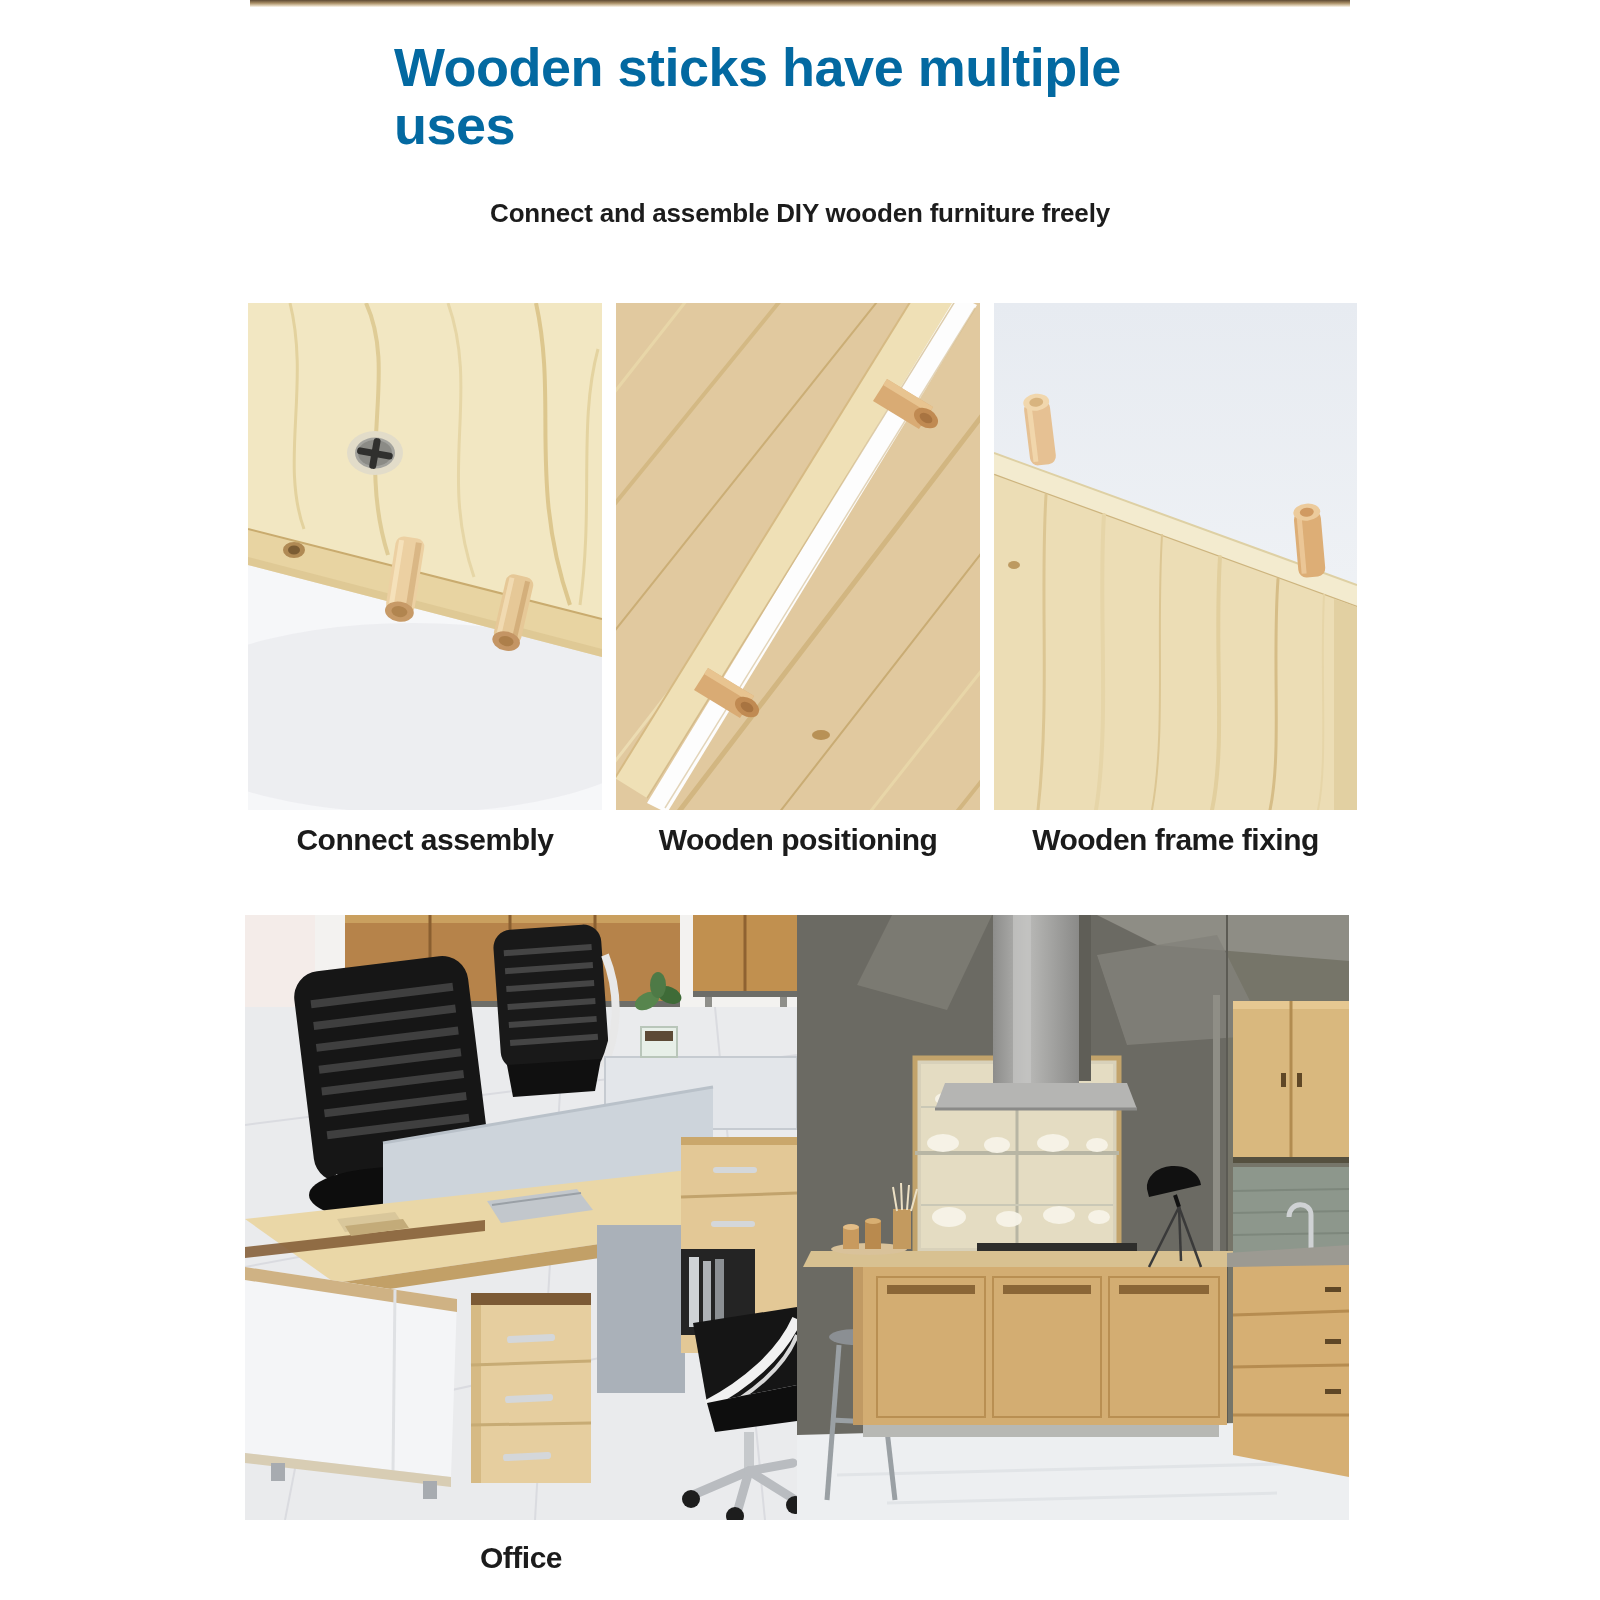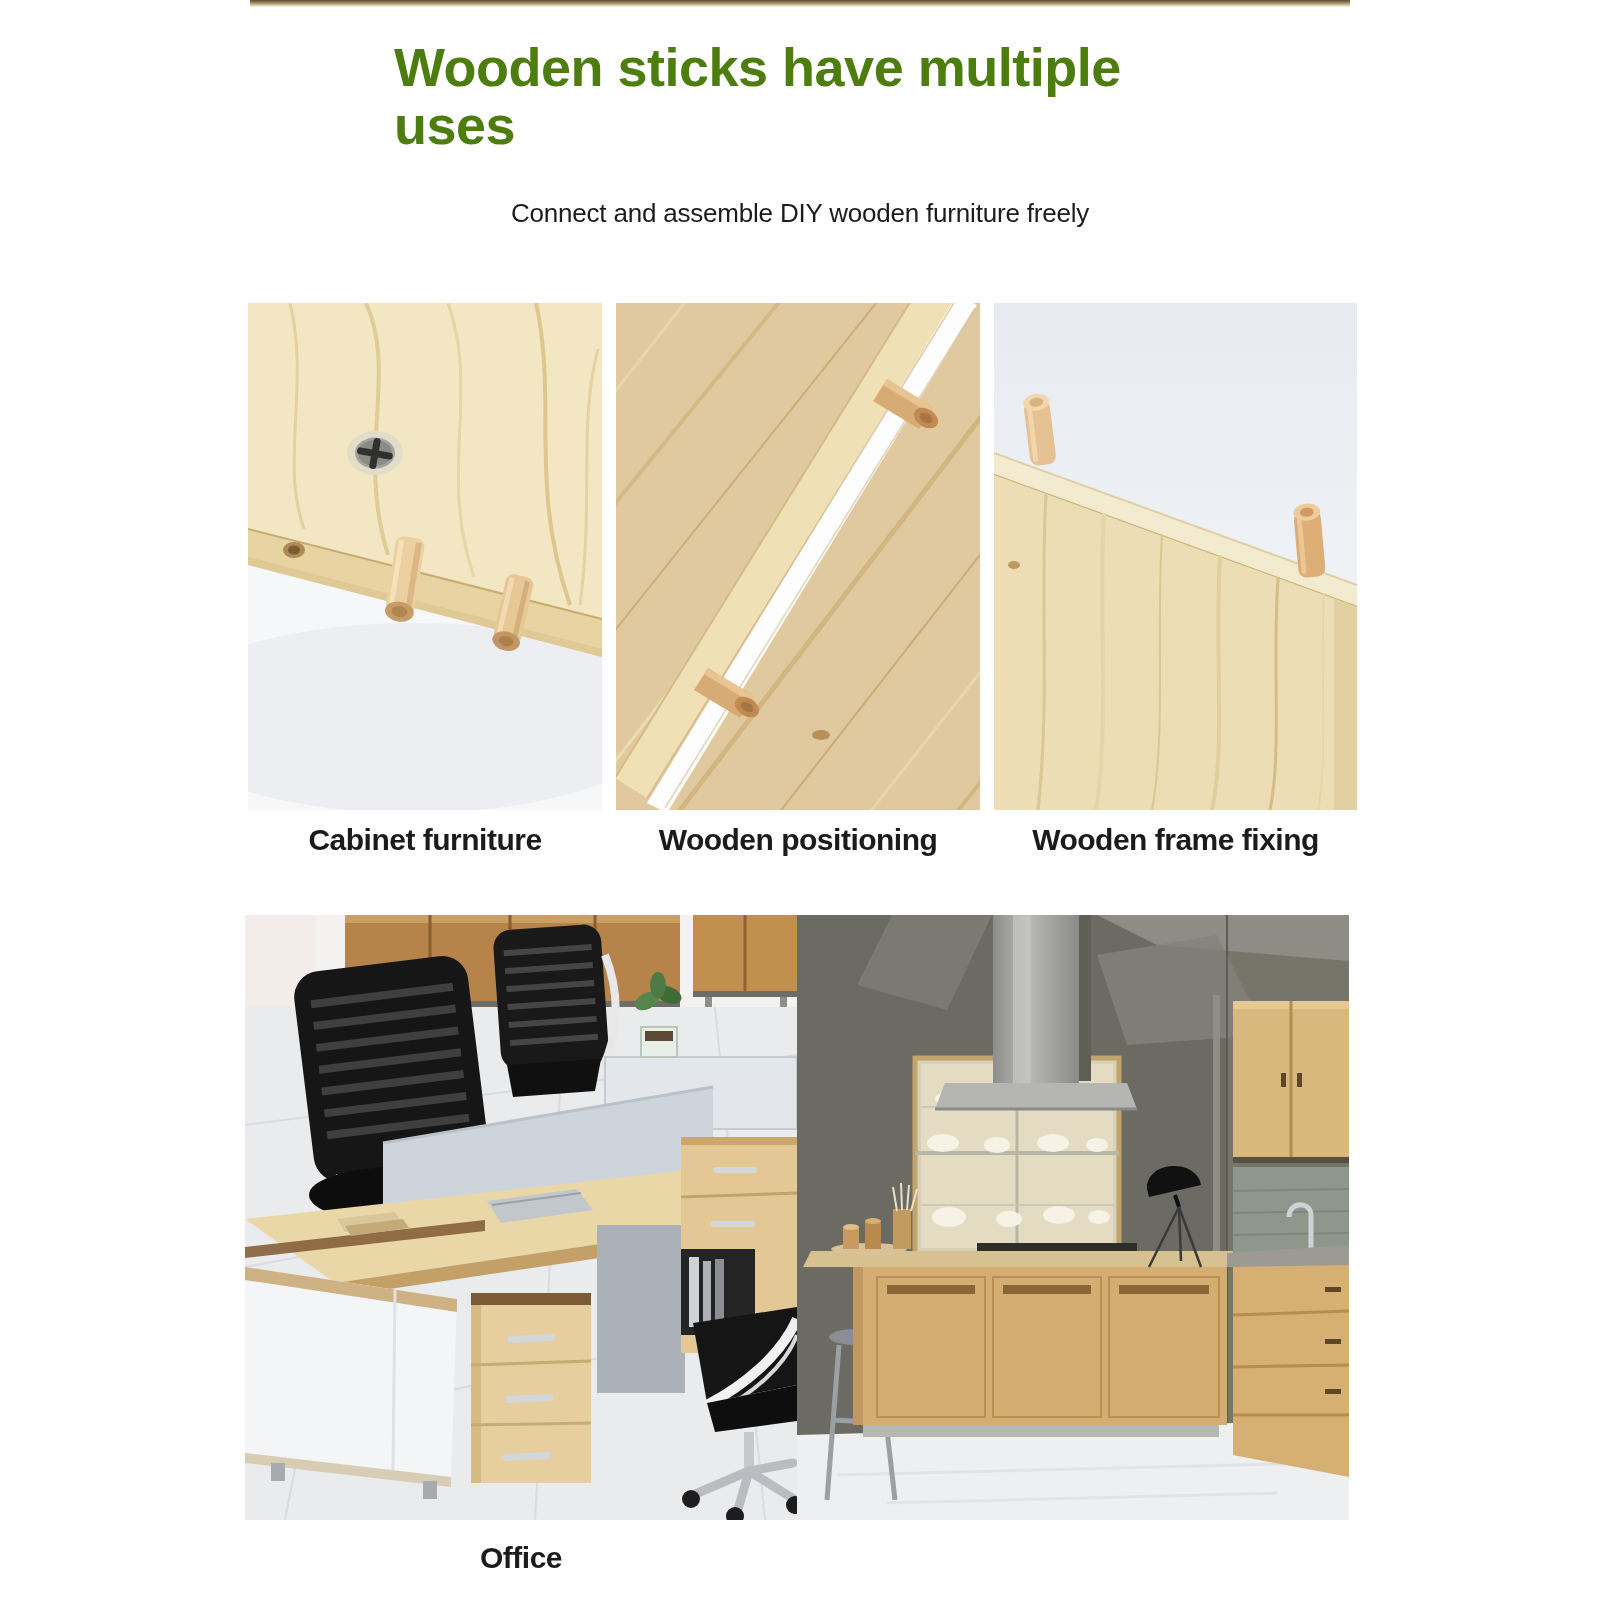--- a/index.html
+++ b/index.html
@@ -7,25 +7,25 @@
     width:1600px;height:1600px;background:#ffffff;
     font-family:"Liberation Sans", sans-serif;color:#1d1d1d;overflow:hidden;
   }
   .page{position:relative;width:1600px;height:1600px;background:#ffffff;}
   .top-strip{
     position:absolute;left:250px;top:0;width:1100px;height:7px;
     background:linear-gradient(180deg,#5e4a33 0%,#a98f66 45%,#e7dac3 85%,#fbf8f2 100%);
   }
   .title{
     position:absolute;left:394px;top:38px;width:790px;margin:0;
-    font-size:54px;line-height:58px;font-weight:700;letter-spacing:-0.5px;color:#4d7c0f;
+    font-size:54px;line-height:58px;font-weight:700;letter-spacing:-0.5px;color:#0369a1;
   }
   .subtitle{
     position:absolute;left:245px;top:198px;width:1110px;margin:0;
-    text-align:center;font-size:26px;font-weight:400;letter-spacing:-0.2px;color:#1c1c1c;
+    text-align:center;font-size:26px;font-weight:700;letter-spacing:-0.2px;color:#1c1c1c;
   }
   .row{position:absolute;display:flex;}
   .row1{left:248px;top:303px;gap:14px;}
   .row2{left:245px;top:915px;}
   figure{margin:0;padding:0;}
   .imgbox{display:block;overflow:hidden;background:#f4f4f4;}
   .imgbox svg{display:block;}
   .cap1{margin-top:12px;font-size:30px;font-weight:700;text-align:center;letter-spacing:-0.5px;color:#1b1b1b;line-height:36px;}
   .cap2{margin-top:20px;font-size:30px;font-weight:700;text-align:center;letter-spacing:-0.5px;color:#1b1b1b;line-height:36px;}
 </style>
@@ -78,21 +78,21 @@
           </g>
           <g transform="rotate(13 266 304)">
             <rect x="252" y="272" width="28" height="68" rx="8" fill="#e6c897"></rect>
             <rect x="255" y="276" width="5" height="60" fill="#f2dcb4" opacity="0.9"></rect>
             <rect x="271" y="276" width="5" height="60" fill="#d2ac78" opacity="0.9"></rect>
             <ellipse cx="266" cy="339" rx="14" ry="9.5" fill="#c49564"></ellipse>
             <ellipse cx="266" cy="339" rx="7.5" ry="5" fill="#ad7f4a"></ellipse>
           </g>
         </svg>
       </div>
-      <figcaption class="cap1">Cabinet furniture</figcaption>
+      <figcaption class="cap1">Connect assembly</figcaption>
     </figure>
 
     <figure>
       <div class="imgbox">
         <svg width="364" height="507" viewBox="0 0 364 507">
           <rect x="0" y="0" width="364" height="507" fill="#e1c99f"></rect>
           <g stroke-linecap="round" fill="none">
             <line x1="-90" y1="310" x2="260" y2="-120" stroke="#d4b984" stroke-width="4"></line>
             <line x1="-55" y1="395" x2="300" y2="-50" stroke="#cbae76" stroke-width="2"></line>
             <line x1="-10" y1="470" x2="335" y2="25" stroke="#ecdcb2" stroke-width="3"></line>

